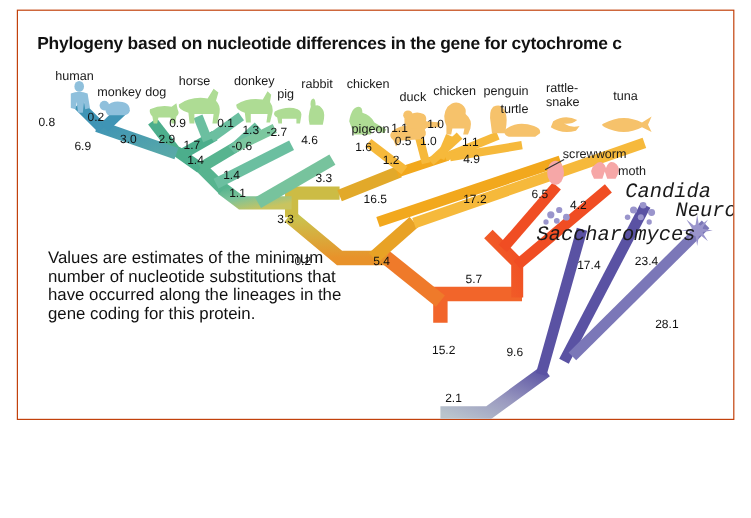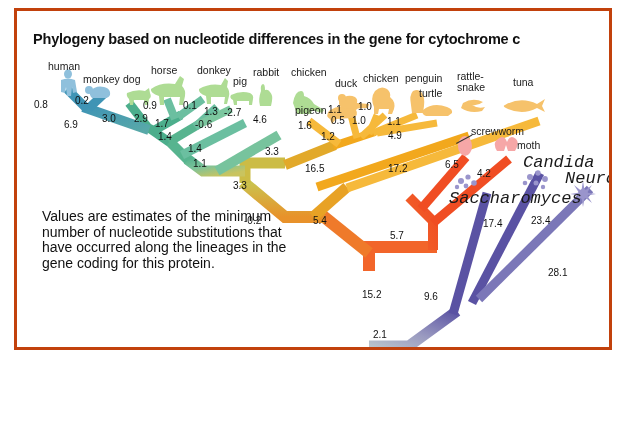--- a/index.html
+++ b/index.html
@@ -1,19 +1,19 @@
 <!DOCTYPE html>
 <html><head>
 <meta charset="utf-8">
 <style>
   html,body{margin:0;padding:0;background:#ffffff;}
   body{font-family:"Liberation Sans",sans-serif;}
   #page{position:relative;width:626px;height:432px;background:#ffffff;overflow:hidden;}
   #figure{position:absolute;left:14px;top:8px;width:598px;height:342px;background:#ffffff;
-          border:3px solid #c2410c;box-sizing:border-box;overflow:hidden;padding-left:46px;}
+          border:1px solid #c2410c;box-sizing:border-box;overflow:hidden;padding-left:46px;}
   #svg-tree{position:absolute;left:0;top:0;}
   .ttl{position:absolute;left:16px;top:20px;font-size:14.5px;font-weight:bold;color:#111;
        letter-spacing:-0.2px;white-space:nowrap;}
   .sp{position:absolute;font-size:10.5px;color:#1a1a1a;white-space:nowrap;}
   .sp.ital{font-style:italic;font-size:17px;font-family:Liberation Mono, monospace;}
   .num{position:absolute;font-size:10px;color:#111;white-space:nowrap;font-family:"Liberation Sans",sans-serif;}
   .note{position:absolute;left:25px;top:198px;width:250px;font-size:14px;color:#111;line-height:15.5px;}
   .copy{position:absolute;left:26px;top:316px;font-size:9.5px;color:#111;letter-spacing:0.2px;}
   .caption{position:absolute;left:26px;top:358px;width:520px;font-size:15.5px;color:#333;line-height:24px;}
   .leader{position:absolute;background:#333;height:1px;transform-origin:0 0;}

